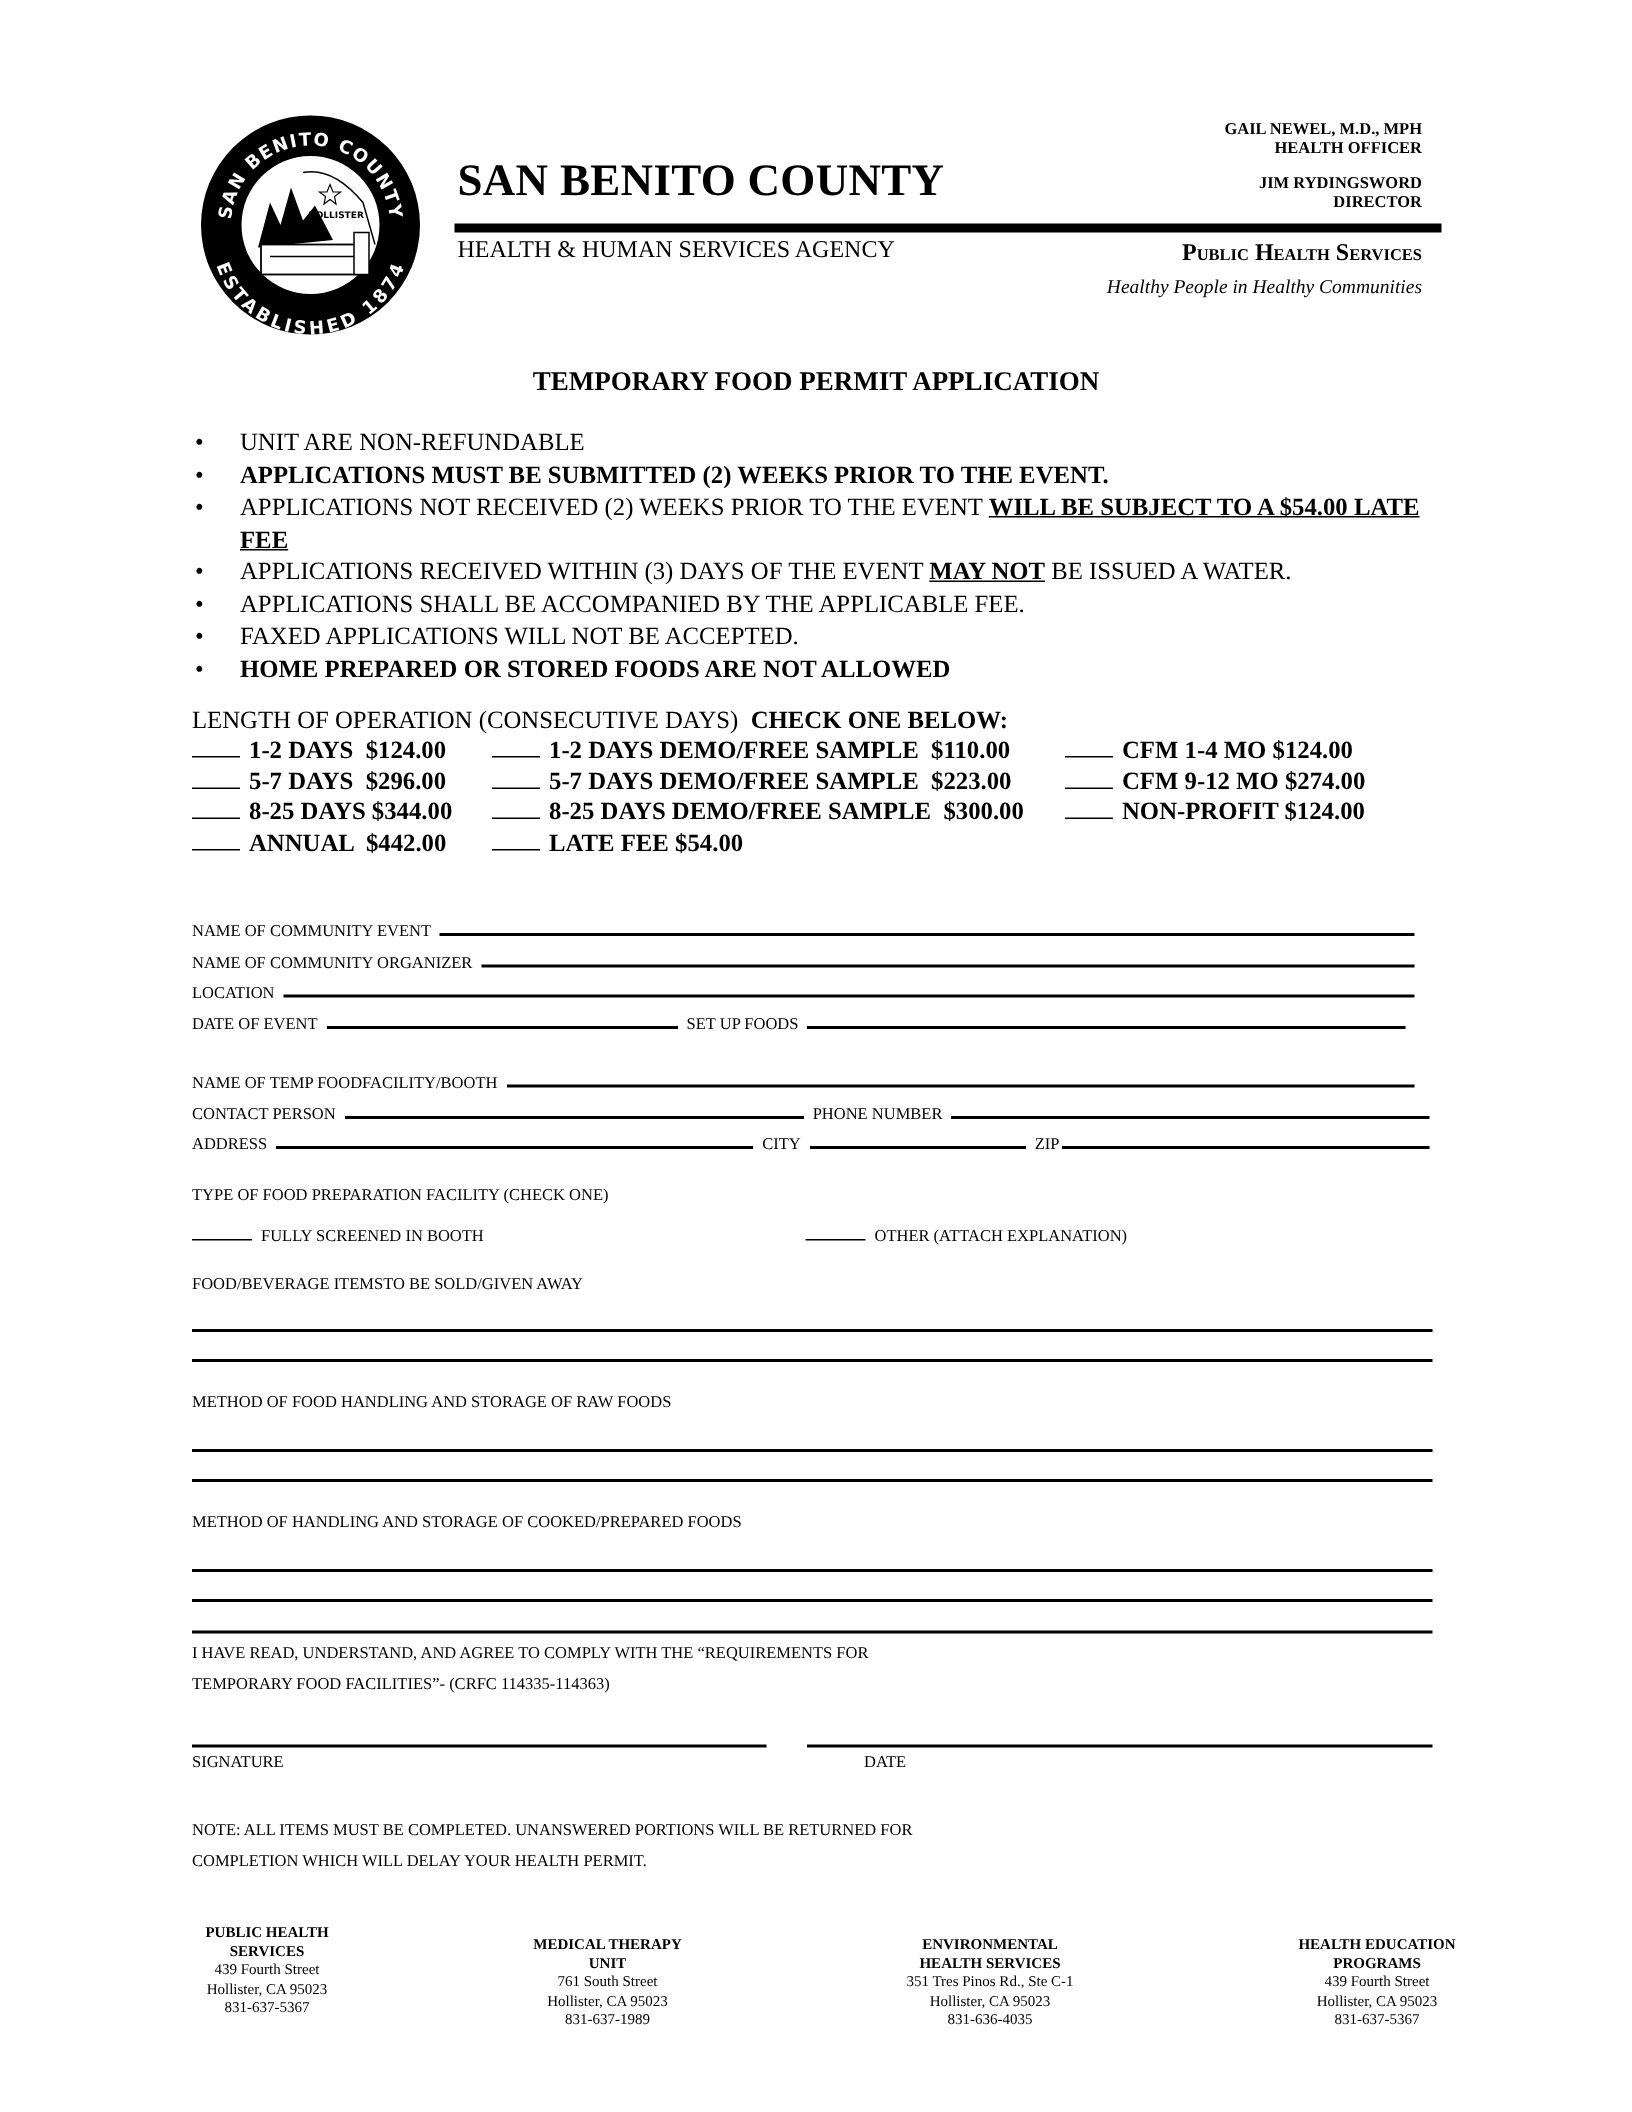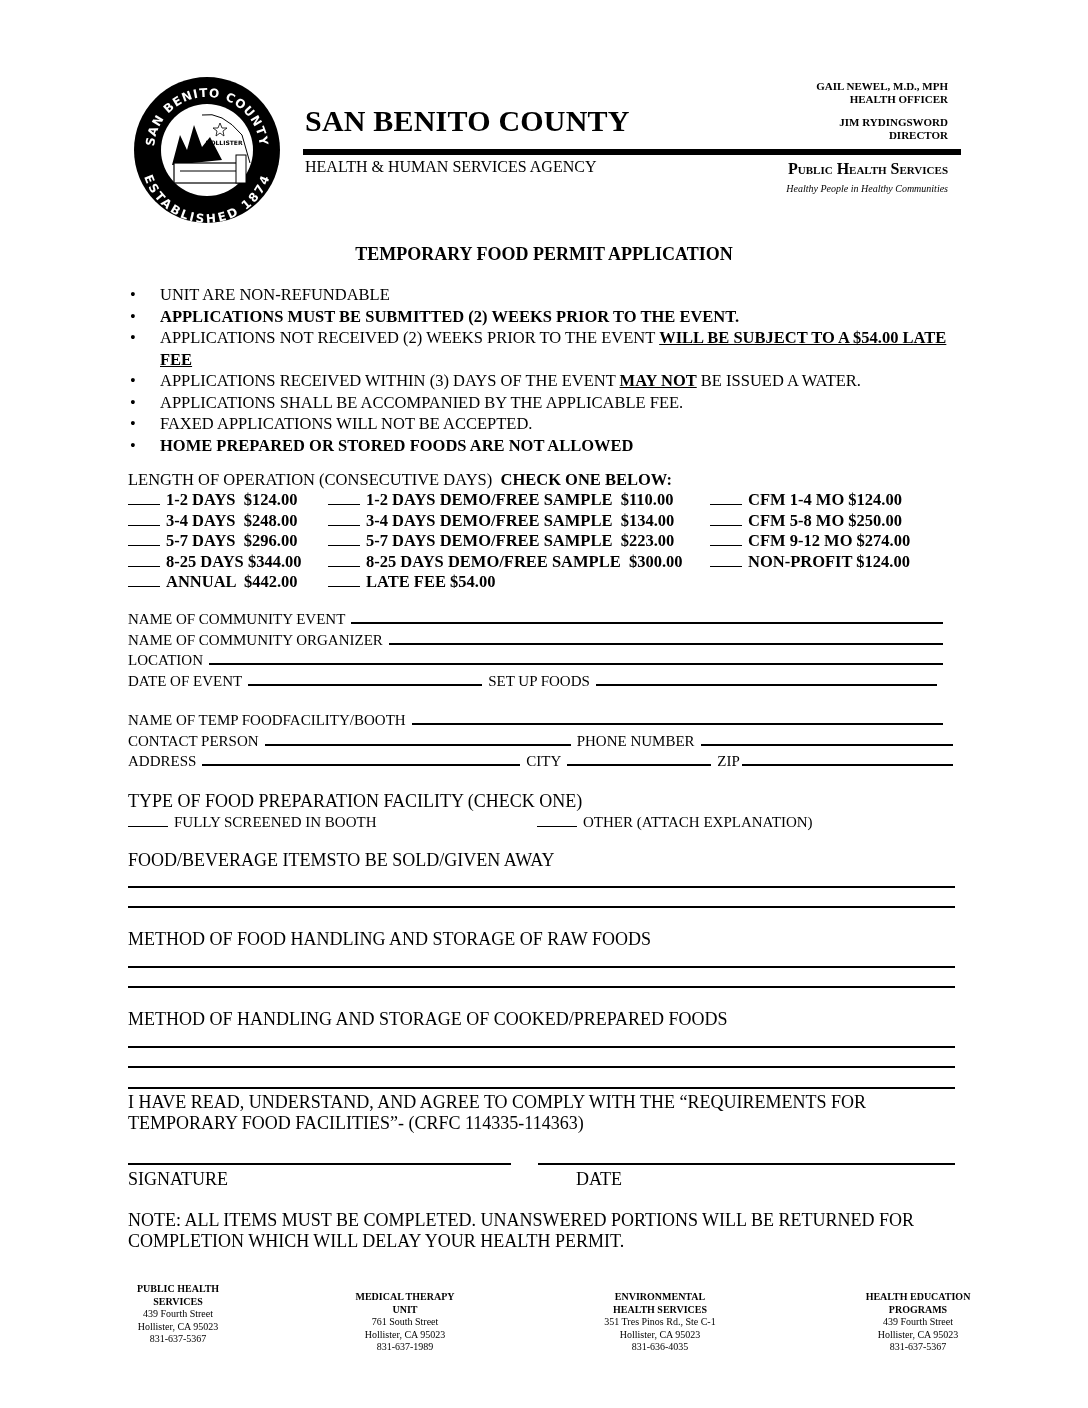--- a/index.html
+++ b/index.html
@@ -6,38 +6,38 @@
   body { width: 1088px; height: 1408px; position: relative; overflow: hidden;
          font-family: "Liberation Serif", serif; color: #000; }
   .abs { position: absolute; }
   .seal { left: 132px; top: 75px; width: 150px; height: 150px; }
   .title-main { left: 305px; top: 104px; font-size: 30px; font-weight: bold; letter-spacing: 0.2px; }
   .hbar { left: 303px; top: 149px; width: 658px; height: 6px; background: #000; }
   .agency { left: 305px; top: 158px; font-size: 16px; }
   .officials { right: 140px; top: 80px; text-align: right; font-size: 11px; font-weight: bold; line-height: 13px; }
   .officials .gap { height: 10px; }
   .phs { right: 140px; top: 160px; font-size: 16px; font-weight: bold; font-variant: small-caps; text-align: right; }
-  .motto { right: 140px; top: 183px; font-size: 10px; font-style: italic; text-align: right; }
+  .motto { right: 140px; top: 183px; font-size: 13px; font-style: italic; text-align: right; }
   .doc-title { left: 0; width: 1088px; top: 244px; text-align: center; font-size: 18px; font-weight: bold; }
   .bullets { left: 130px; top: 284px; width: 820px; margin: 0; padding: 0; list-style: none; font-size: 16.5px; line-height: 21.5px; }
   .bullets li { position: relative; padding-left: 30px; }
   .bullets li .dot { position: absolute; left: 0; top: 0; }
   .b { font-weight: bold; }
   .u { text-decoration: underline; font-weight: bold; }
   .fee-head { left: 128px; top: 470px; font-size: 16.5px; }
   .fee-grid { left: 128px; top: 490px; font-size: 16.5px; font-weight: bold; line-height: 20.5px; }
   .fee-row { display: flex; white-space: nowrap; }
   .fee-col1 { width: 200px; }
   .fee-col2 { width: 382px; }
   .fee-col3 { width: 260px; }
   .blank { display: inline-block; width: 32px; border-bottom: 1.5px solid #000; margin-right: 6px; height: 14px; vertical-align: baseline; }
-  .field-row { display: flex; align-items: baseline; font-size: 15px; white-space: nowrap; height: 20.5px; }
+  .field-row { display: flex; align-items: baseline; font-size: 11px; white-space: nowrap; height: 20.5px; }
   .line { flex: 1; border-bottom: 2px solid #000; margin-left: 6px; height: 14px; }
   .fixed-line { display: inline-block; border-bottom: 2px solid #000; height: 14px; margin: 0 6px; }
-  .section-label { font-size: 18px; }
+  .section-label { font-size: 11px; }
   .full-line { height: 0; border-bottom: 2px solid #000; width: 827px; }
   .footer-col { text-align: center; font-size: 10px; line-height: 12.5px; }
   .footer-col .fh { font-weight: bold; }
 </style>
 </head>
 <body>
 
 <svg class="abs seal" viewBox="0 0 150 150">
   <defs>
     <path id="arcTop" d="M 22 75 A 53 53 0 0 1 128 75"></path>
@@ -92,25 +92,20 @@
   <span>LENGTH OF OPERATION (CONSECUTIVE DAYS)</span>&nbsp;
   <b>CHECK ONE BELOW:</b>
 </div>
 <div class="abs fee-grid" id="feegrid">
     <div class="fee-row">
       <div class="fee-col1"><span class="blank"></span><span style="white-space: pre;">1-2 DAYS  $124.00</span></div>
       <div class="fee-col2"><span class="blank"></span><span style="white-space: pre;">1-2 DAYS DEMO/FREE SAMPLE  $110.00</span></div>
       <div class="fee-col3"><span class="blank"></span><span style="white-space: pre;">CFM 1-4 MO $124.00</span></div>
     </div>
     <div class="fee-row">
-      <div class="fee-col1"><span class="blank"></span><span style="white-space: pre;">3-4 DAYS  $248.00</span></div>
-      <div class="fee-col2"><span class="blank"></span><span style="white-space: pre;">3-4 DAYS DEMO/FREE SAMPLE  $134.00</span></div>
-      <div class="fee-col3"><span class="blank"></span><span style="white-space: pre;">CFM 5-8 MO $250.00</span></div>
-    </div>
-    <div class="fee-row">
       <div class="fee-col1"><span class="blank"></span><span style="white-space: pre;">5-7 DAYS  $296.00</span></div>
       <div class="fee-col2"><span class="blank"></span><span style="white-space: pre;">5-7 DAYS DEMO/FREE SAMPLE  $223.00</span></div>
       <div class="fee-col3"><span class="blank"></span><span style="white-space: pre;">CFM 9-12 MO $274.00</span></div>
     </div>
     <div class="fee-row">
       <div class="fee-col1"><span class="blank"></span><span style="white-space: pre;">8-25 DAYS $344.00</span></div>
       <div class="fee-col2"><span class="blank"></span><span style="white-space: pre;">8-25 DAYS DEMO/FREE SAMPLE  $300.00</span></div>
       <div class="fee-col3"><span class="blank"></span><span style="white-space: pre;">NON-PROFIT $124.00</span></div>
     </div>
     <div class="fee-row">

